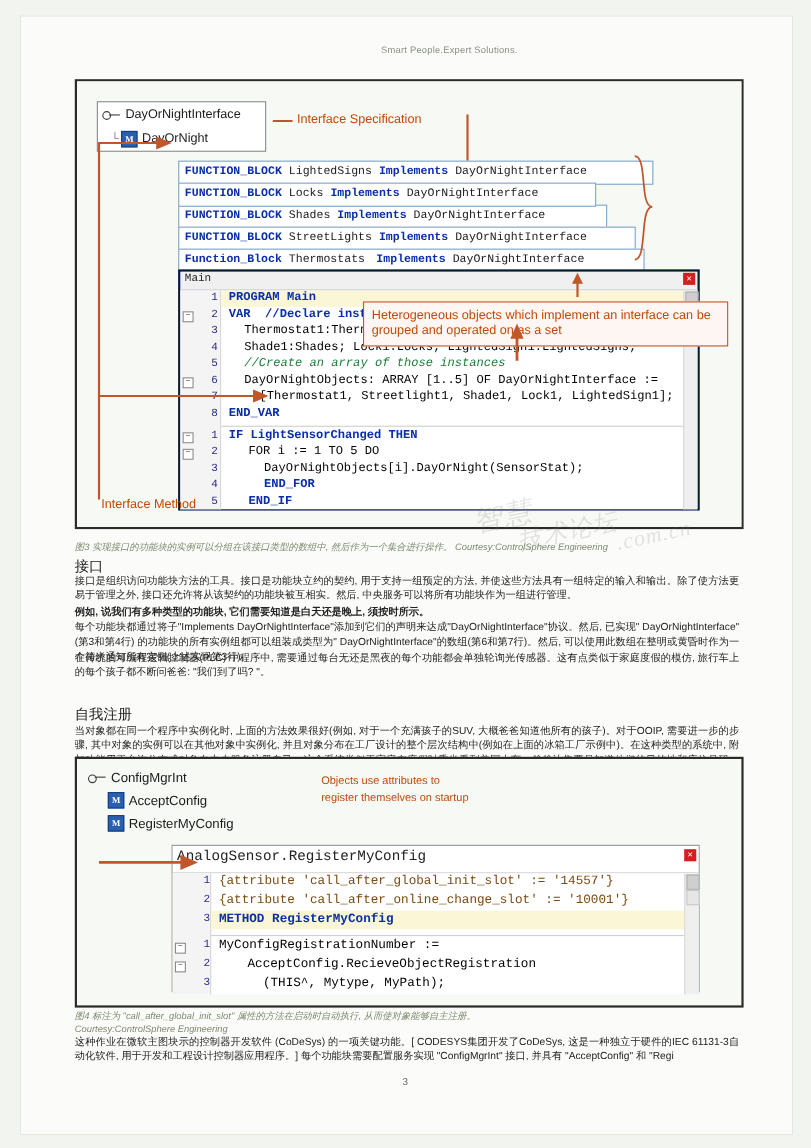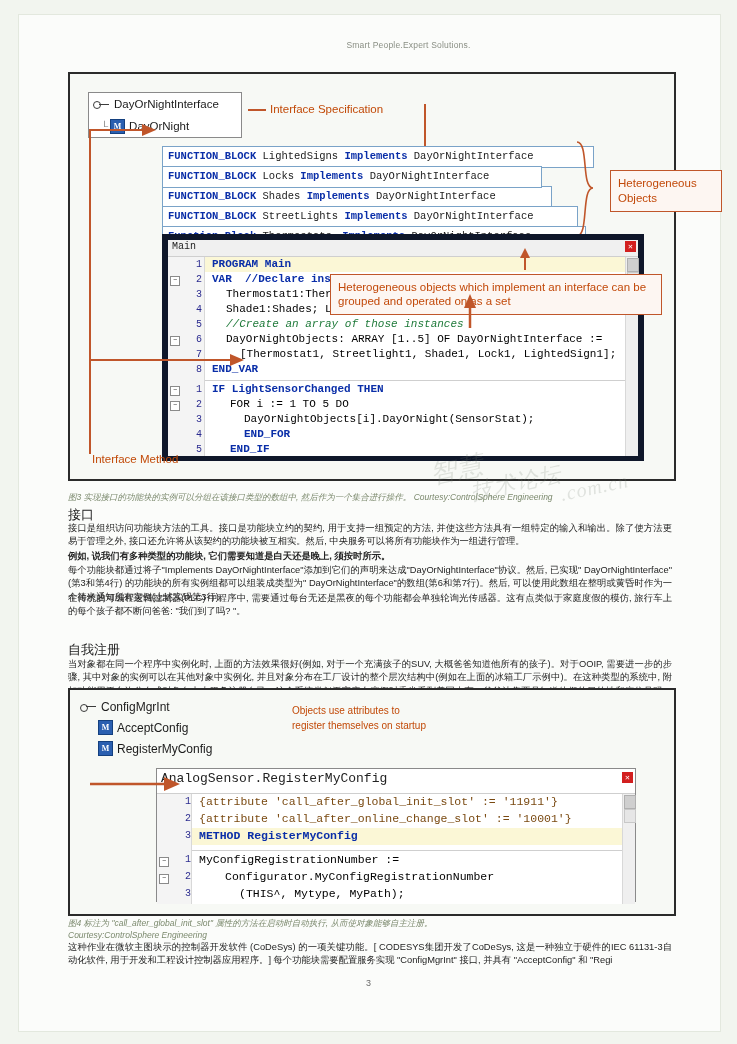--- a/index.html
+++ b/index.html
@@ -63,22 +63,22 @@
   .fbline{
     position:absolute;left:92px;height:18px;
     border:1px solid #7aa3c8;background:#ffffff;
     font-family:"Liberation Mono", monospace;font-size:10.5px;
     color:#1a1a1a;white-space:nowrap;padding:1px 5px;line-height:16px;
   }
   .kw{color:#0a2ea8;font-weight:bold;}
   .kw2{color:#0a2ea8;font-weight:bold;}
   
   .editor{
-    position:absolute;left:92px;top:160px;width:470px;height:215px;
-    border:6px solid #0f172a;background:#3b82f6;
+    position:absolute;left:92px;top:171px;width:470px;height:215px;
+    border:2px solid #0f172a;background:#3b82f6;
   }
   .ed-title{
     height:14px;background:#f0f0f0;border-bottom:1px solid #cfcfcf;
     font-family:"Liberation Mono", monospace;font-size:10px;color:#222;padding:1px 4px;
     position:relative;
   }
   .ed-close{
     position:absolute;right:2px;top:1px;width:11px;height:11px;background:#d21f1f;
     color:#fff;font-size:8px;line-height:11px;text-align:center;
   }
@@ -200,24 +200,20 @@
       <div class="fbline" style="top:152px;width:412px;">
         <span class="kw">Function_Block</span>
         <span>Thermostats</span>
         <span class="kw2" style="margin-left:4px;">Implements</span>
         <span>DayOrNightInterface</span>
       </div>
 
       <svg class="arrow" style="left:505px;top:66px;" width="30" height="100">
         <path d="M2,2 C14,2 6,48 18,48 C6,48 14,96 2,96" stroke="#c0562a" stroke-width="1.6" fill="none"></path>
       </svg>
-      <div class="callout boxed" style="left:540px;top:96px;width:96px;line-height:1.3;">
-        <span style="white-space:pre-line;">Heterogeneous
-Objects</span>
-      </div>
 
       <div class="editor">
         <div class="ed-title">
           <span>Main</span>
           <span class="ed-close">✕</span>
         </div>
         <div class="ed-body">
           <div class="gutter"></div>
           <div class="scrollcol">
             <div class="sb"></div>
@@ -321,30 +317,30 @@
         <span>AnalogSensor.RegisterMyConfig</span>
         <span class="ed-close" style="top:3px;">✕</span>
       </div>
       <div class="ed-body" style="height:110px;">
         <div class="gutter" style="width:34px;"></div>
         <div class="scrollcol">
           <div class="sb"></div>
           <div class="sb2"></div>
         </div>
 
-        <div class="codeline" style="top:0px;font-size:11.5px;"><span class="ln" style="left:4px;">1</span><span class="ctxt" style="left:42px;color:#7a4a12;">{attribute 'call_after_global_init_slot' := '11911'}</span></div>
+        <div class="codeline" style="top:0px;font-size:11.5px;"><span class="ln" style="left:4px;">1</span><span class="ctxt" style="left:42px;color:#7a4a12;">{attribute 'call_after_global_init_slot' := '14557'}</span></div>
         <div class="codeline" style="top:17px;font-size:11.5px;"><span class="ln" style="left:4px;">2</span><span class="ctxt" style="left:42px;color:#7a4a12;">{attribute 'call_after_online_change_slot' := '10001'}</span></div>
 
         <div class="hlrow" style="top:34px;height:17px;left:35px;"></div>
         <div class="codeline" style="top:34px;font-size:11.5px;"><span class="ln" style="left:4px;">3</span><span class="ctxt" style="left:42px;color:#0a2ea8;font-weight:bold;">METHOD RegisterMyConfig</span></div>
 
         <div class="sep" style="top:56px;left:35px;"></div>
 
         <div class="codeline" style="top:58px;font-size:11.5px;"><span class="fold" style="top:5px;">−</span><span class="ln" style="left:4px;">1</span><span class="ctxt" style="left:42px;">MyConfigRegistrationNumber :=</span></div>
-        <div class="codeline" style="top:75px;font-size:11.5px;"><span class="fold" style="top:5px;">−</span><span class="ln" style="left:4px;">2</span><span class="ctxt" style="left:68px;">Configurator.MyConfigRegistrationNumber</span></div>
+        <div class="codeline" style="top:75px;font-size:11.5px;"><span class="fold" style="top:5px;">−</span><span class="ln" style="left:4px;">2</span><span class="ctxt" style="left:68px;">AcceptConfig.RecieveObjectRegistration</span></div>
         <div class="codeline" style="top:92px;font-size:11.5px;"><span class="ln" style="left:4px;">3</span><span class="ctxt" style="left:82px;">(THIS^, Mytype, MyPath);</span></div>
       </div>
     </div>
 
     <svg class="arrow" style="left:18px;top:80px;" width="110" height="30">
       <path d="M2,14 L78,14" stroke="#c0562a" stroke-width="2.5" fill="none"></path>
       <polygon points="92,14 76,7 76,21" fill="#c0562a"></polygon>
     </svg>
   </div>
 

